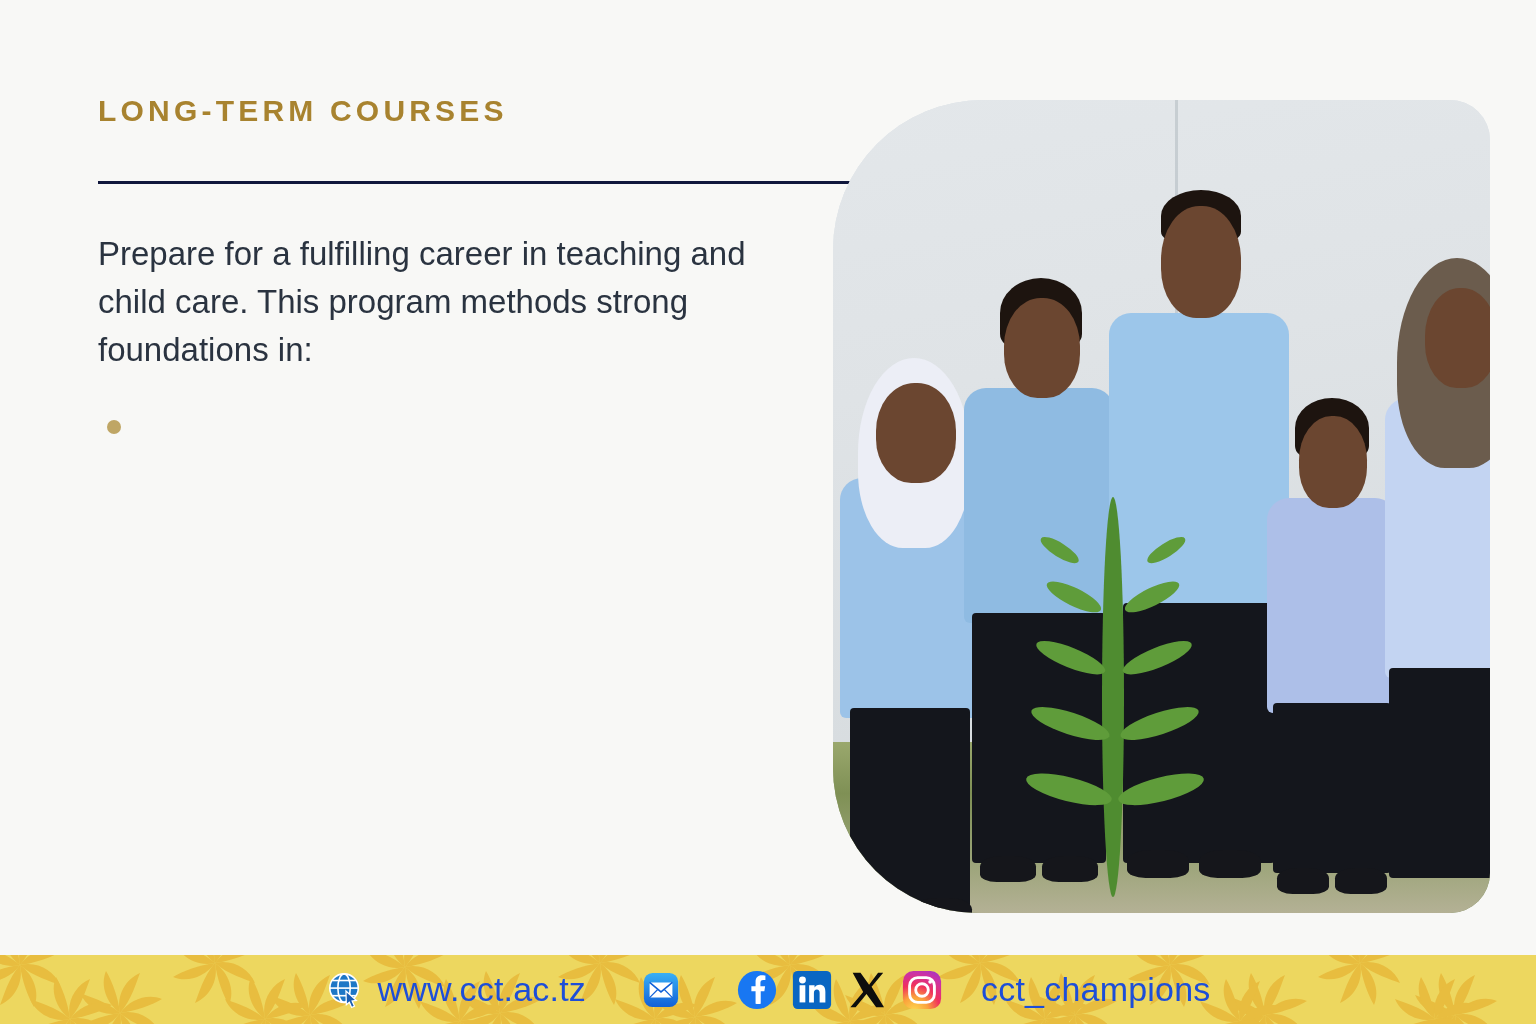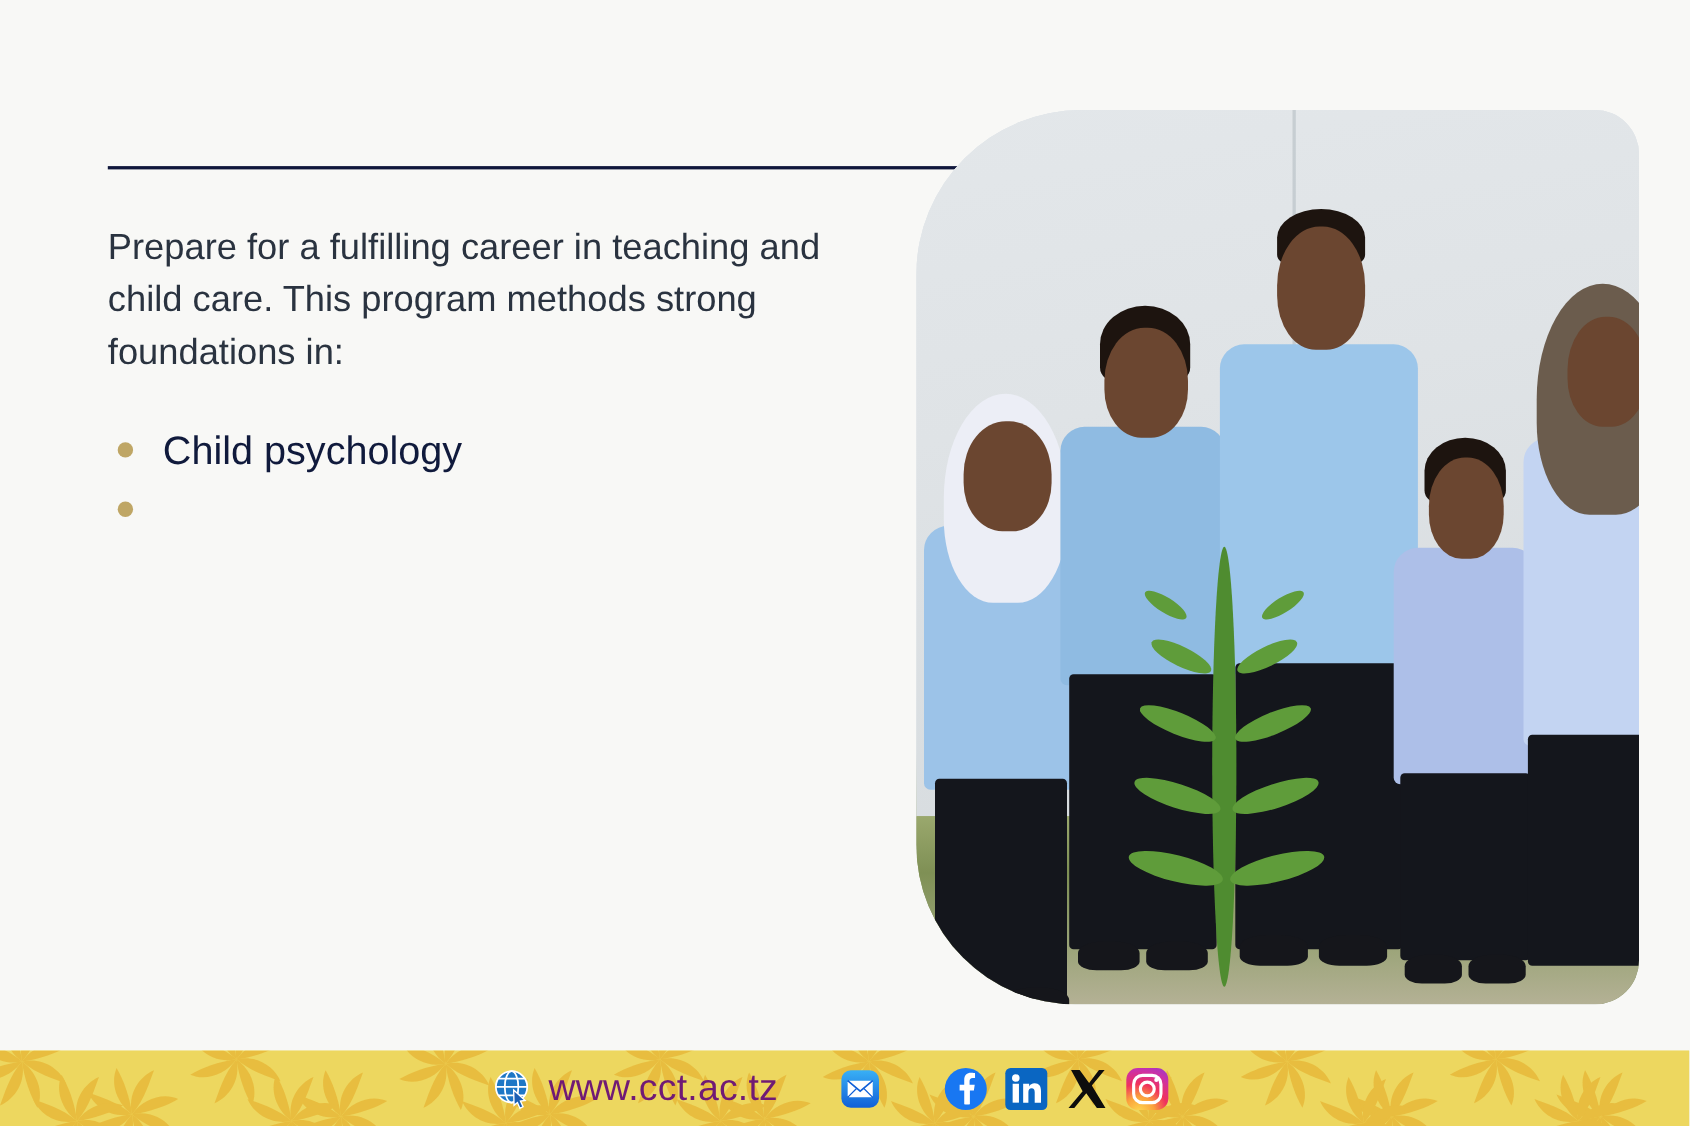--- a/index.html
+++ b/index.html
@@ -218,21 +218,21 @@
   }
 
   .f-item {
     display: flex;
     align-items: center;
     gap: 14px;
   }
   .f-text {
     font-family: "Liberation Sans", sans-serif;
     font-size: 34px;
-    color: #701a75;
+    color: #1d4ed8;
     letter-spacing: 0.2px;
     white-space: nowrap;
   }
   .gap-lg { width: 56px; }
   .gap-sm { width: 12px; }
 
   .icon-box {
     width: 38px;
     height: 38px;
     flex: 0 0 auto;
@@ -250,31 +250,28 @@
     gap: 13px;
   }
 </style>
 </head>
 <body>
 
 <div class="poster">
 
   <div class="left-col">
 
+    <div class="eyebrow">LONG-TERM COURSES</div>
 
     <div class="divider"></div>
 
 
     <p class="body-copy">Prepare for a fulfilling career in teaching and child care. This program methods strong foundations in:</p>
 
     <ul class="bullets">
-      <li>
-        <span class="bullet-dot"></span>
-        <span>Child psychology</span>
-      </li>
       <li>
         <span class="bullet-dot"></span>
       </li>
     </ul>
   </div>
 
   <div class="photo-wrap">
     <div class="photo">
       <div class="wall"></div>
       <div class="ground"></div>
@@ -446,18 +443,19 @@
               <stop offset="100%" stop-color="#8a3ad6"></stop>
             </radialGradient>
           </defs>
           <rect x="2" y="2" width="40" height="40" rx="11" fill="url(#igg)"></rect>
           <rect x="9" y="9" width="26" height="26" rx="8.5" fill="none" stroke="#ffffff" stroke-width="3"></rect>
           <circle cx="22" cy="22" r="6.6" fill="none" stroke="#ffffff" stroke-width="3"></circle>
           <circle cx="30.6" cy="13.4" r="2" fill="#ffffff"></circle>
         </svg>
 
         <div class="gap-sm"></div>
+        <span class="f-text">cct_champions</span>
       </div>
 
     </div>
   </div>
 
 </div>
 
 </body></html>

